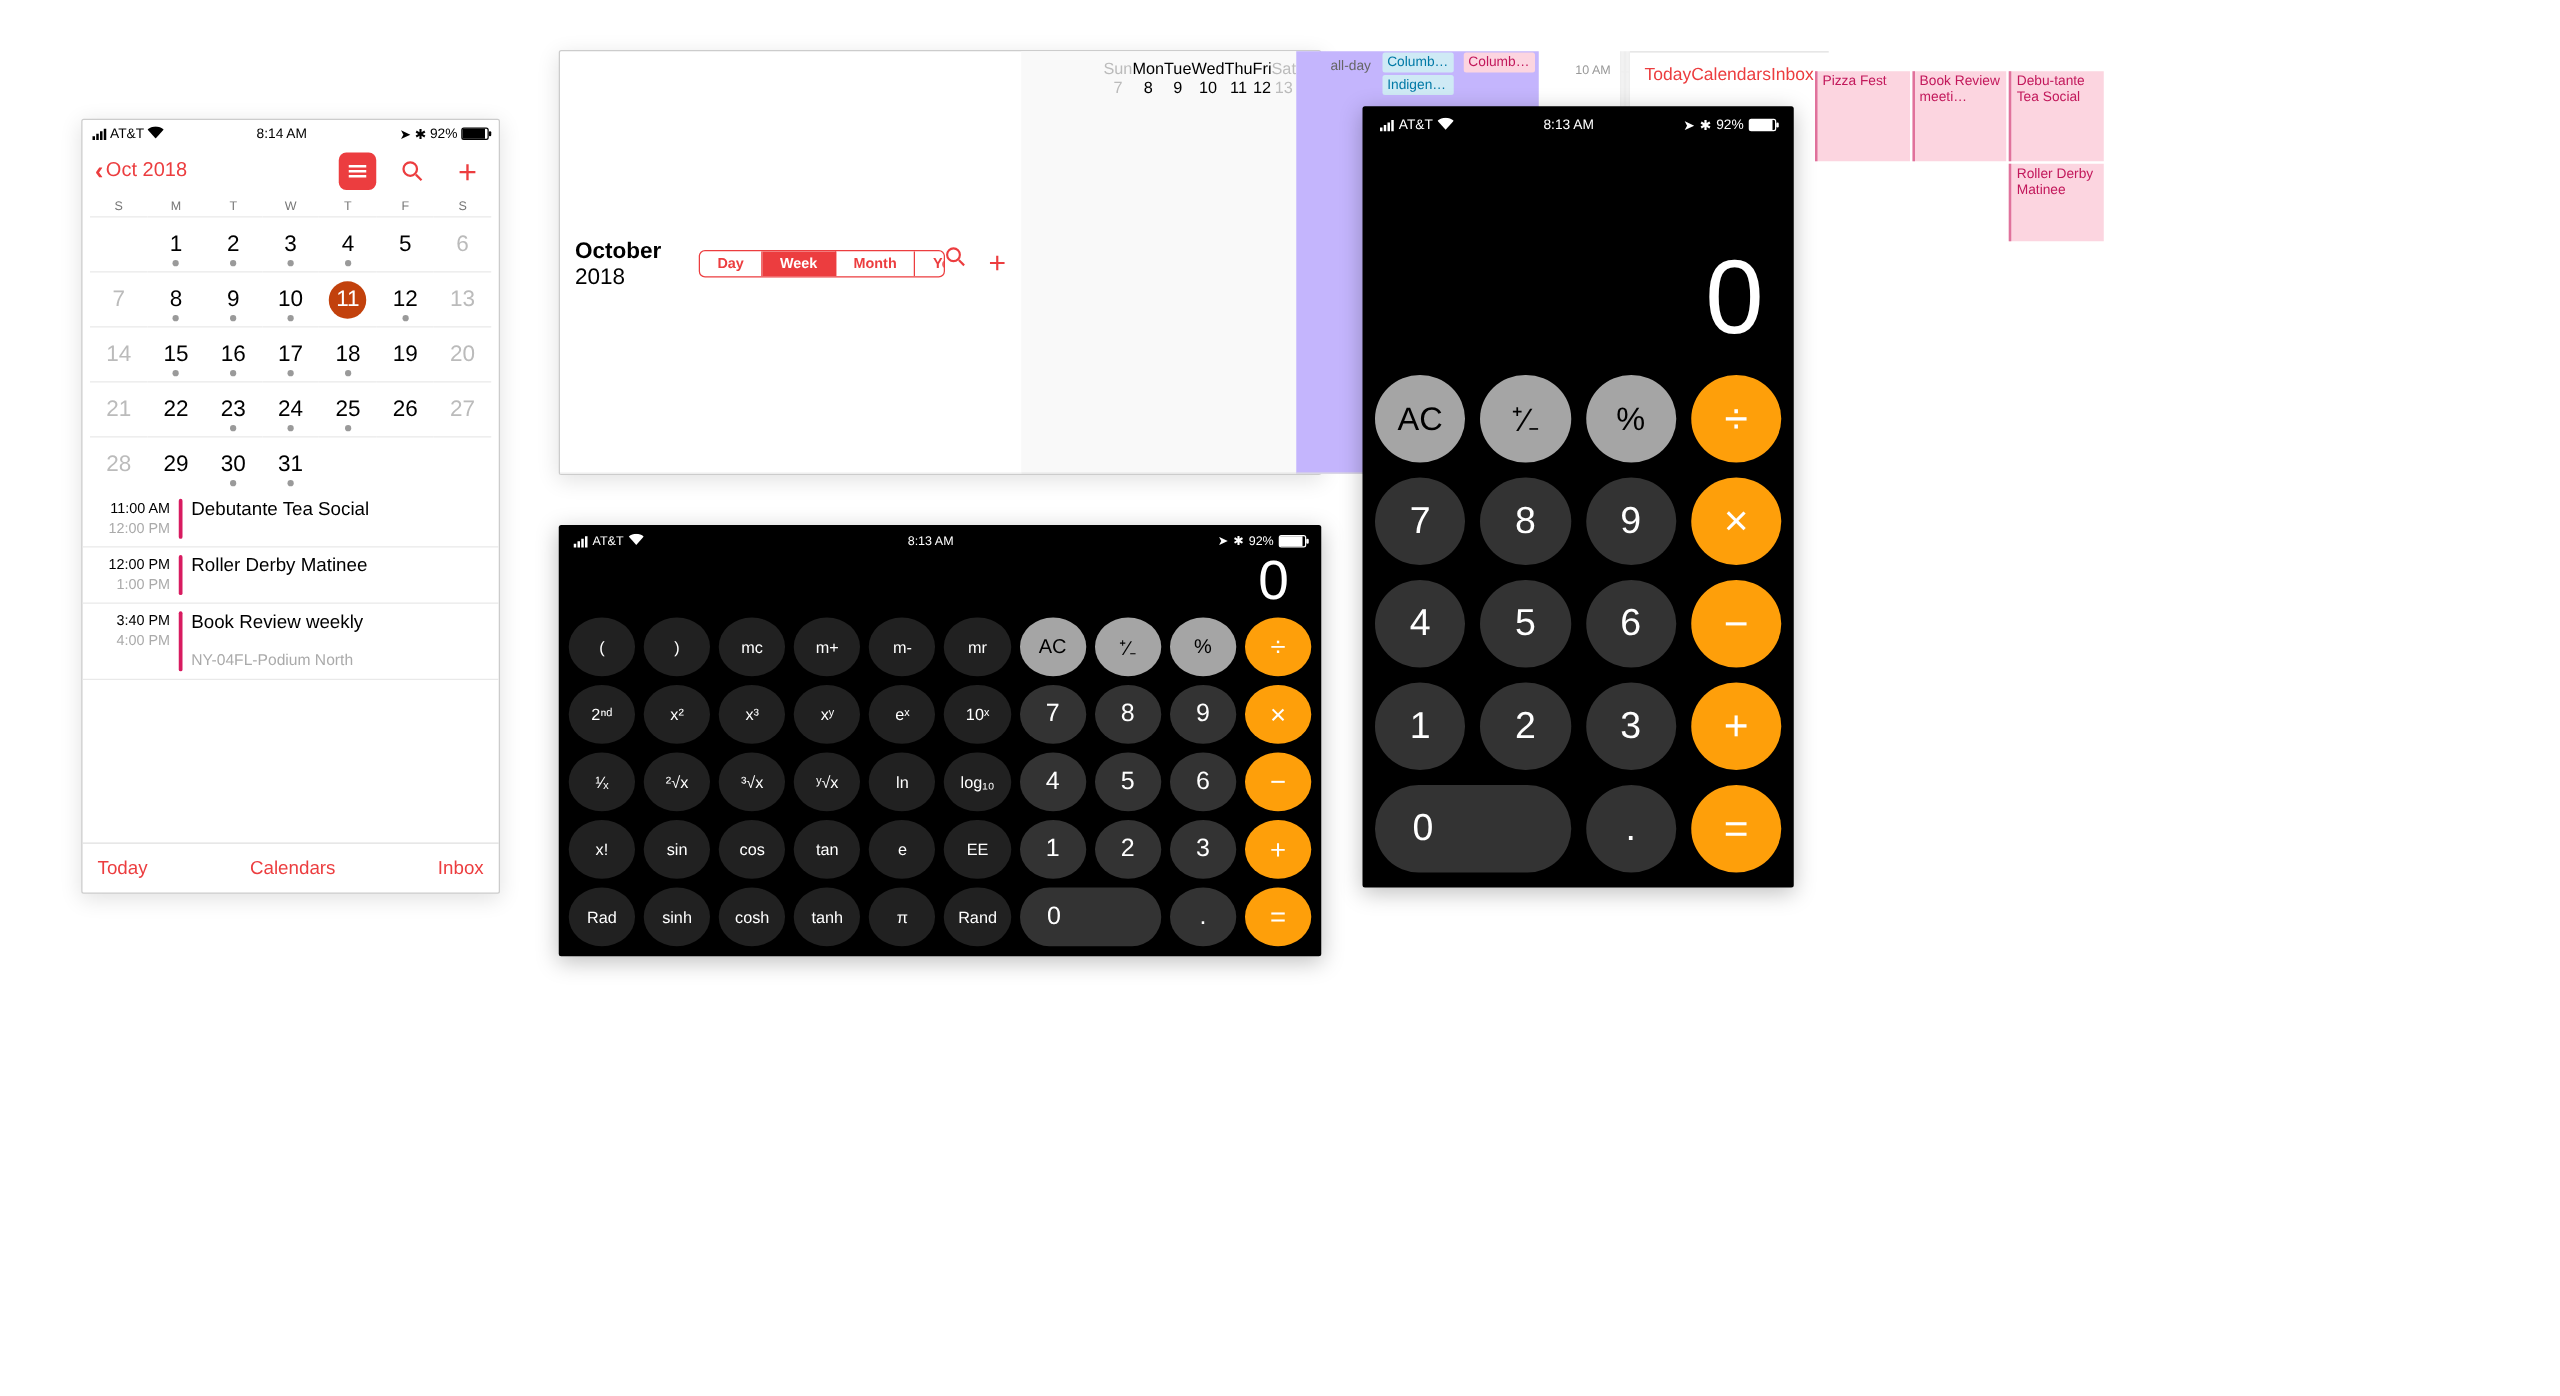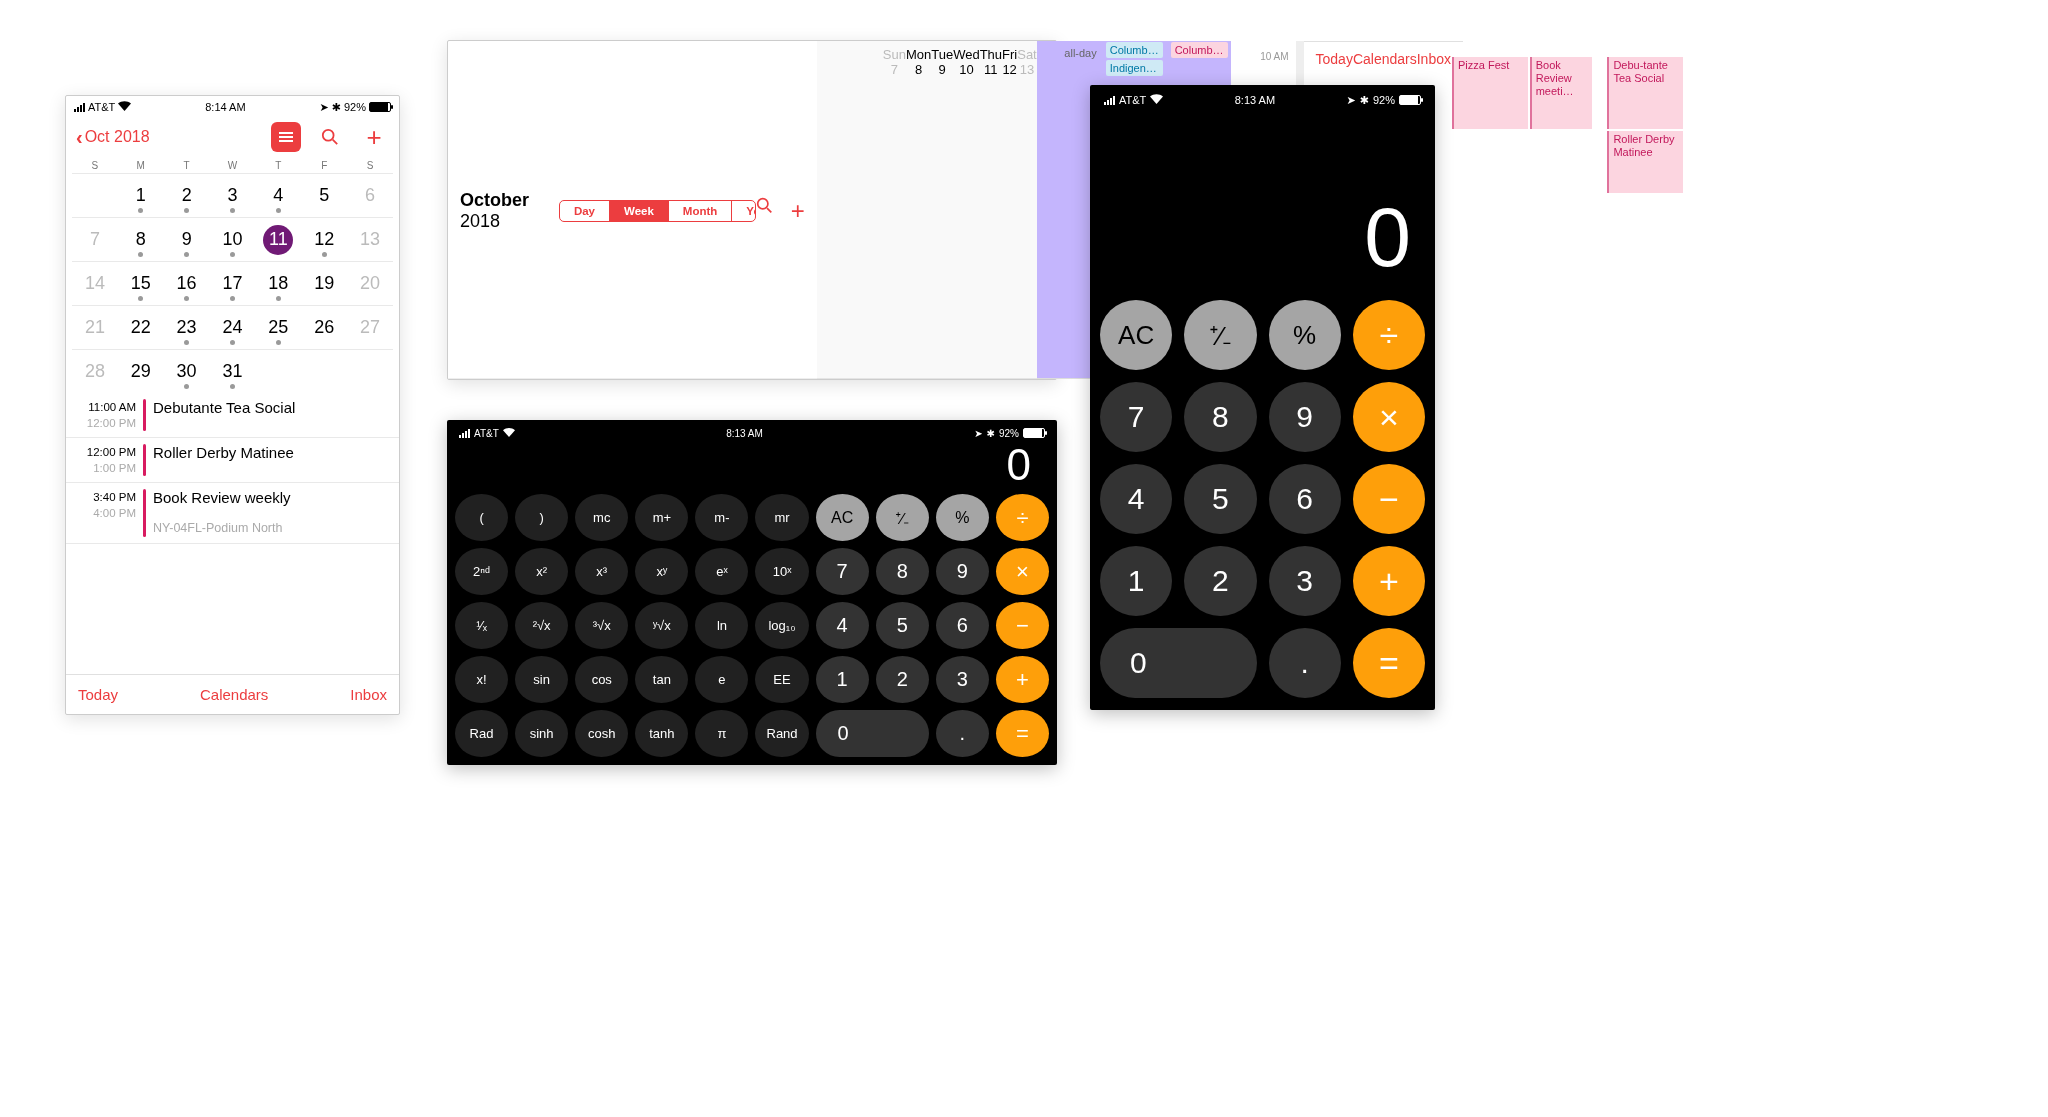--- a/index.html
+++ b/index.html
@@ -13,21 +13,21 @@
 .phone-cal .back { color:#ec3d3f; font-size:16px; display:flex; align-items:center; }
 .phone-cal .back .chev { font-size:20px; font-weight:600; margin-right:2px; }
 .phone-cal .nav-icons { display:flex; align-items:center; gap:14px; }
 .phone-cal .icon-btn { width:30px; height:30px; display:flex; align-items:center; justify-content:center; color:#ec3d3f; font-size:18px; }
 .phone-cal .icon-btn.active { background:#ec3d3f; color:#fff; border-radius:6px; }
 .phone-cal .dow { display:grid; grid-template-columns:repeat(7,1fr); padding:4px 6px 2px; }
 .phone-cal .dow div { text-align:center; font-size:10px; color:#777; }
 .phone-cal .grid { display:grid; grid-template-columns:repeat(7,1fr); padding:0 6px; }
 .phone-cal .cell { height:44px; display:flex; flex-direction:column; align-items:center; justify-content:center; font-size:18px; border-top:1px solid #e9e9e9; position:relative; }
 .phone-cal .cell.dim { color:#bbb; }
-.phone-cal .cell.sel span { background:#701a75; color:#fff; border-radius:50%; width:30px; height:30px; display:flex; align-items:center; justify-content:center; }
+.phone-cal .cell.sel span { background:#c2410c; color:#fff; border-radius:50%; width:30px; height:30px; display:flex; align-items:center; justify-content:center; }
 .phone-cal .cell .dot { width:5px; height:5px; background:#9a9a9a; border-radius:50%; position:absolute; bottom:4px; }
 .phone-cal .events { flex:1; overflow:hidden; }
 .phone-cal .ev { display:flex; border-bottom:1px solid #e9e9e9; padding:6px 8px; }
 .phone-cal .ev-times { width:62px; text-align:right; font-size:11.5px; line-height:16px; color:#000; }
 .phone-cal .ev-times .end { color:#aaa; }
 .phone-cal .ev-bar { width:3px; background:#d81b60; margin:0 7px; border-radius:2px; }
 .phone-cal .ev-body { flex:1; font-size:15px; line-height:18px; }
 .phone-cal .ev-body .loc { color:#aaa; font-size:12.5px; margin-top:12px; }
 .phone-cal .bottombar { height:40px; border-top:1px solid #e0e0e0; display:flex; align-items:center; justify-content:space-between; padding:0 12px; color:#ec3d3f; font-size:15px; }
 
@@ -361,21 +361,21 @@
       <div class="tcol"></div>
       <div class="tcol"></div>
       <div class="tcol"></div>
   <div class="hlabel" style="top: 10px;">10 AM</div>
       <div class="hline" style="top: 16px;"></div>
       <div class="hlabel" style="top: 84px;">Noon</div>
       <div class="hline" style="top: 90px;"></div>
       <div class="hlabel" style="top: 156px;">1 PM</div>
       <div class="hline" style="top: 162px;"></div>
       <div class="block" style="left: 221.429px; width: 75.7143px; top: 16px; height: 72px;">Pizza Fest</div>
-      <div class="block" style="left: 299.143px; width: 62px; top: 16px; height: 72px;">Book Review meeti…</div>
+      <div class="block" style="left: 299.143px; width: 75px; top: 16px; height: 72px;">Book Review meeti…</div>
       <div class="block" style="left: 376.857px; width: 75.7143px; top: 16px; height: 72px;">Debu-tante Tea Social</div>
       <div class="block" style="left: 376.857px; width: 75.7143px; top: 90px; height: 62px;">Roller Derby Matinee</div>
     </div>
   <div class="bottombar">
     <span>Today</span>
     <span>Calendars</span>
     <span>Inbox</span>
   </div>
 </div>
 

